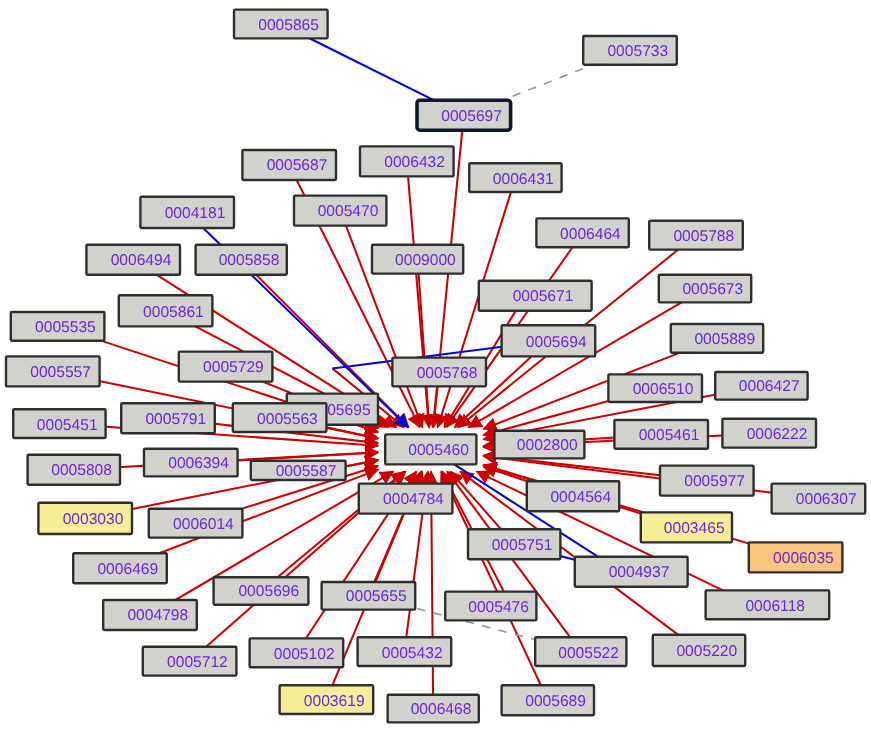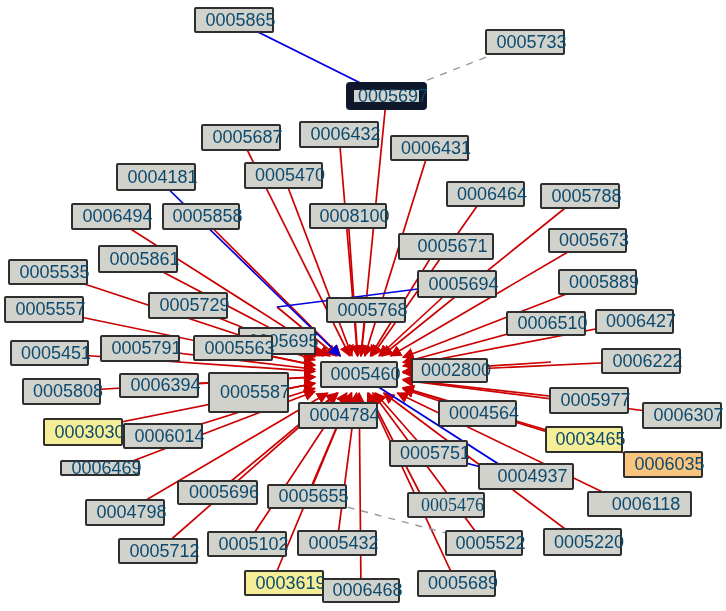--- a/index.html
+++ b/index.html
@@ -11,28 +11,28 @@
     font-family:"Liberation Sans", sans-serif;
   }
   #edge-layer{position:absolute;left:0;top:0;width:726px;height:611px;}
   .node{
     position:absolute;
     box-sizing:border-box;
     background:#d2d2cd;
     border:2px solid #2e2e2e;
     border-radius:2px;
     display:flex;align-items:center;justify-content:center;
-    font-size:18px;color:#0c4a6e;
+    font-size:13px;color:#6d28d9;
     cursor:pointer;
     white-space:nowrap;
     padding-left:13px;
   }
-  .node.yellow{background:#f6ee96;margin-left:12px;}
+  .node.yellow{background:#f6ee96;}
   .node.orange{background:#f9c47e;}
-  .node.focus{border:8px solid #0f172a;border-radius:4px;}
+  .node.focus{border:3px solid #0f172a;border-radius:4px;}
   .node.central{background:#d2d2cd;}
 </style>
 </head>
 <body>
 
 <div id="graph-canvas">
   <svg id="edge-layer" xmlns="http://www.w3.org/2000/svg" viewBox="0 0 726 611">
     <defs>
       <marker id="arrow-red" viewBox="0 0 10 10" refX="9" refY="5" markerWidth="7" markerHeight="7" orient="auto">
         <path d="M0,0 L10,5 L0,10 z" fill="#cc0000"></path>
@@ -111,57 +111,58 @@
     <div class="node focus" style="left: 346px; top: 82px; width: 81px; height: 28px;">0005697</div>
     <div class="node" style="left: 299px; top: 121px; width: 80px; height: 27px;">0006432</div>
     <div class="node" style="left: 201px; top: 124px; width: 80px; height: 27px;">0005687</div>
     <div class="node" style="left: 390px; top: 135px; width: 79px; height: 26px;">0006431</div>
     <div class="node" style="left: 244px; top: 162px; width: 79px; height: 27px;">0005470</div>
     <div class="node" style="left: 116px; top: 163px; width: 80px; height: 28px;">0004181</div>
     <div class="node" style="left: 446px; top: 181px; width: 79px; height: 26px;">0006464</div>
     <div class="node" style="left: 540px; top: 183px; width: 80px; height: 26px;">0005788</div>
     <div class="node" style="left: 71px; top: 203px; width: 80px; height: 27px;">0006494</div>
     <div class="node" style="left: 162px; top: 203px; width: 78px; height: 27px;">0005858</div>
-    <div class="node" style="left: 309px; top: 203px; width: 78px; height: 26px;">0008100</div>
+    <div class="node" style="left: 309px; top: 203px; width: 78px; height: 26px;">0009000</div>
     <div class="node" style="left: 548px; top: 228px; width: 79px; height: 25px;">0005673</div>
     <div class="node" style="left: 398px; top: 233px; width: 96px; height: 27px;">0005671</div>
     <div class="node" style="left: 98px; top: 245px; width: 80px; height: 28px;">0005861</div>
     <div class="node" style="left: 8px; top: 259px; width: 80px; height: 26px;">0005535</div>
     <div class="node" style="left: 558px; top: 269px; width: 79px; height: 26px;">0005889</div>
     <div class="node" style="left: 417px; top: 270px; width: 80px; height: 28px;">0005694</div>
     <div class="node" style="left: 148px; top: 292px; width: 80px; height: 27px;">0005729</div>
     <div class="node" style="left: 238px; top: 293px; width: 78px; height: 28px; margin-top: 34px;">0005695</div>
     <div class="node" style="left: 4px; top: 296px; width: 80px; height: 27px;">0005557</div>
     <div class="node" style="left: 326px; top: 297px; width: 80px; height: 26px;">0005768</div>
     <div class="node" style="left: 506px; top: 311px; width: 80px; height: 25px;">0006510</div>
     <div class="node" style="left: 595px; top: 309px; width: 79px; height: 25px;">0006427</div>
     <div class="node" style="left: 100px; top: 335px; width: 80px; height: 27px;">0005791</div>
     <div class="node" style="left: 193px; top: 335px; width: 80px; height: 26px;">0005563</div>
     <div class="node" style="left: 10px; top: 340px; width: 79px; height: 26px;">0005451</div>
     <div class="node" style="left: 601px; top: 348px; width: 80px; height: 26px;">0006222</div>
+    <div class="node" style="left: 511px; top: 349px; width: 80px; height: 26px;">0005461</div>
     <div class="node" style="left: 411px; top: 358px; width: 77px; height: 25px;">0002800</div>
     <div class="node central" style="left: 320px; top: 361px; width: 78px; height: 27px;">0005460</div>
     <div class="node" style="left: 119px; top: 373px; width: 80px; height: 25px;">0006394</div>
     <div class="node" style="left: 22px; top: 378px; width: 79px; height: 27px;">0005808</div>
-    <div class="node" style="left: 208px; top: 372px; width: 81px; height: 41px;">0005587</div>
+    <div class="node" style="left: 208px; top: 383px; width: 81px; height: 18px;">0005587</div>
     <div class="node" style="left: 549px; top: 387px; width: 80px; height: 27px;">0005977</div>
     <div class="node" style="left: 438px; top: 400px; width: 79px; height: 27px;">0004564</div>
     <div class="node" style="left: 642px; top: 402px; width: 80px; height: 27px;">0006307</div>
     <div class="node" style="left: 298px; top: 402px; width: 80px; height: 27px;">0004784</div>
     <div class="node yellow" style="left: 31px; top: 418px; width: 80px; height: 28px;">0003030</div>
     <div class="node" style="left: 123px; top: 423px; width: 80px; height: 26px;">0006014</div>
     <div class="node yellow" style="left: 533px; top: 426px; width: 78px; height: 27px;">0003465</div>
     <div class="node" style="left: 389px; top: 440px; width: 79px; height: 27px;">0005751</div>
     <div class="node orange" style="left: 623px; top: 451px; width: 80px; height: 27px;">0006035</div>
-    <div class="node" style="left: 60px; top: 460px; width: 80px; height: 16px;">0006469</div>
+    <div class="node" style="left: 60px; top: 460px; width: 80px; height: 27px;">0006469</div>
     <div class="node" style="left: 478px; top: 463px; width: 96px; height: 27px;">0004937</div>
     <div class="node" style="left: 177px; top: 480px; width: 81px; height: 25px;">0005696</div>
     <div class="node" style="left: 267px; top: 484px; width: 80px; height: 25px;">0005655</div>
     <div class="node" style="left: 587px; top: 491px; width: 105px; height: 26px;">0006118</div>
-    <div class="node" style="left: 407px; top: 492px; width: 78px; height: 26px; font-family: Liberation Serif, serif;">0005476</div>
+    <div class="node" style="left: 370px; top: 492px; width: 78px; height: 26px;">0005476</div>
     <div class="node" style="left: 85px; top: 499px; width: 80px; height: 27px;">0004798</div>
     <div class="node" style="left: 543px; top: 528px; width: 79px; height: 28px;">0005220</div>
     <div class="node" style="left: 297px; top: 530px; width: 80px; height: 26px;">0005432</div>
     <div class="node" style="left: 445px; top: 530px; width: 78px; height: 26px;">0005522</div>
     <div class="node" style="left: 207px; top: 531px; width: 80px; height: 26px;">0005102</div>
     <div class="node" style="left: 118px; top: 538px; width: 80px; height: 26px;">0005712</div>
     <div class="node" style="left: 417px; top: 570px; width: 79px; height: 27px;">0005689</div>
     <div class="node yellow" style="left: 232px; top: 570px; width: 80px; height: 26px;">0003619</div>
     <div class="node" style="left: 322px; top: 578px; width: 78px; height: 25px;">0006468</div>
   </div>

